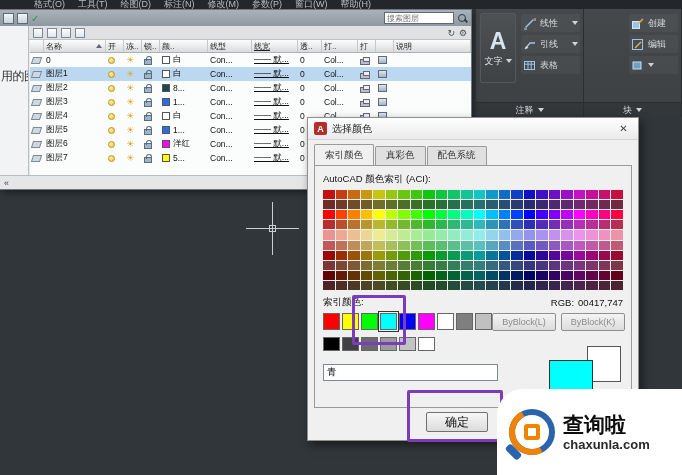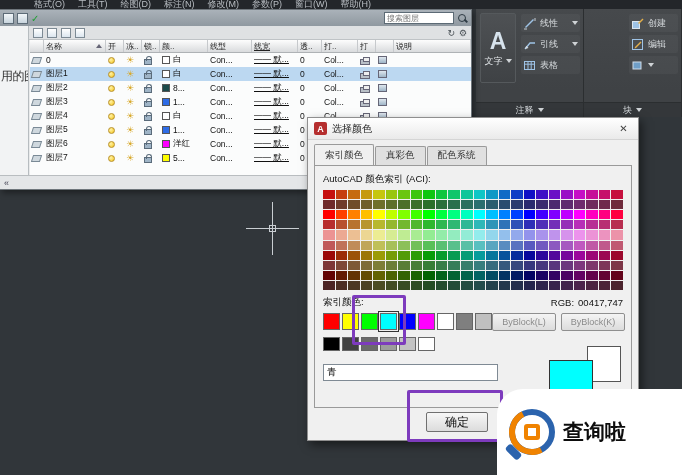--- a/index.html
+++ b/index.html
@@ -812,14 +812,15 @@
 
 <div class="watermark">
   <div class="wm-logo">
     <i class="wm-ring" style="border-color: rgb(43, 99, 173);"></i>
     <i class="wm-arc"></i>
     <i class="wm-core" style="border-color: rgb(240, 131, 0);"></i>
     <i class="wm-handle" style="background: rgb(43, 99, 173);"></i>
   </div>
   <div class="wm-text">
     <div class="wm-title">查询啦</div>
+    <div class="wm-domain">chaxunla.com</div>
   </div>
 </div>
 
 </body></html>

